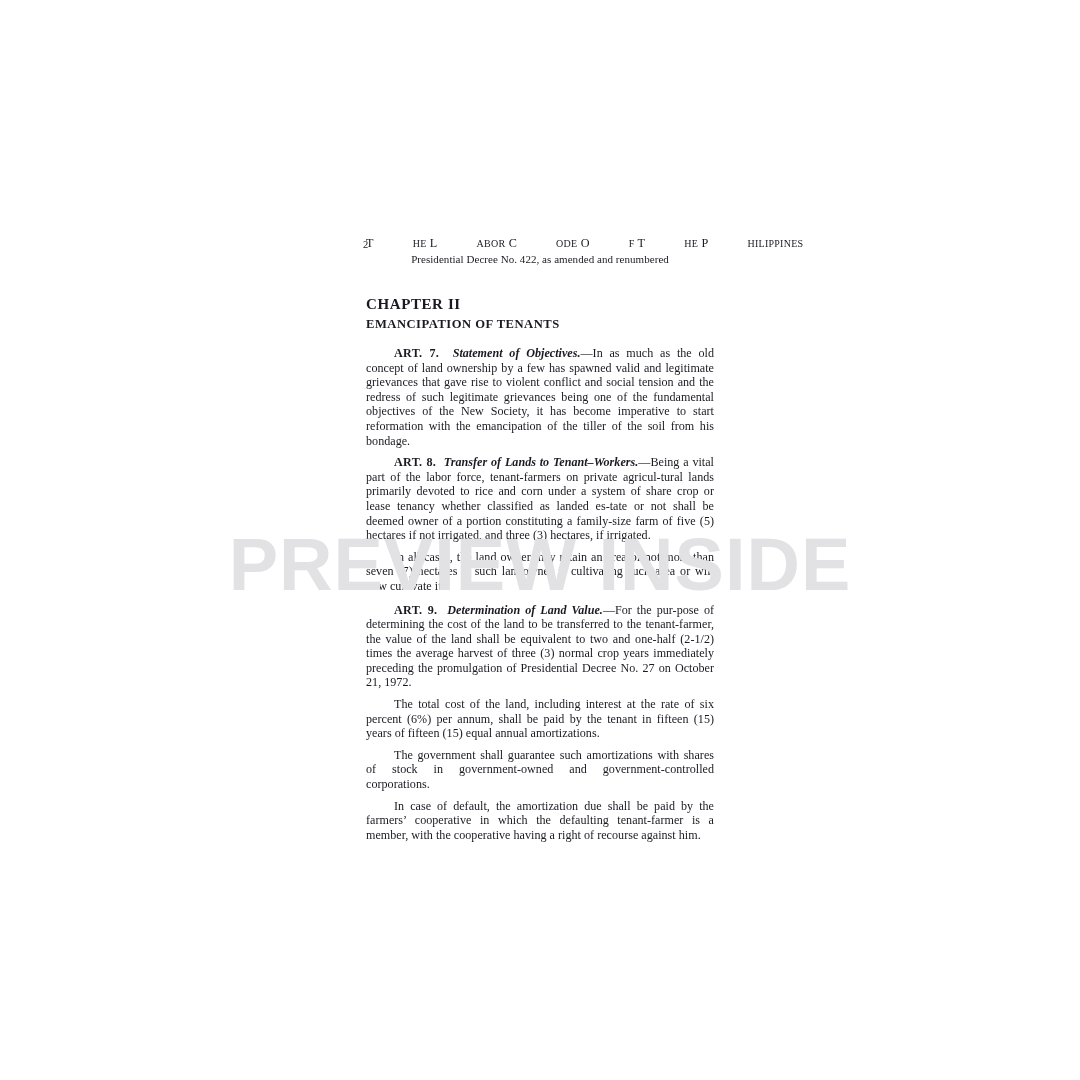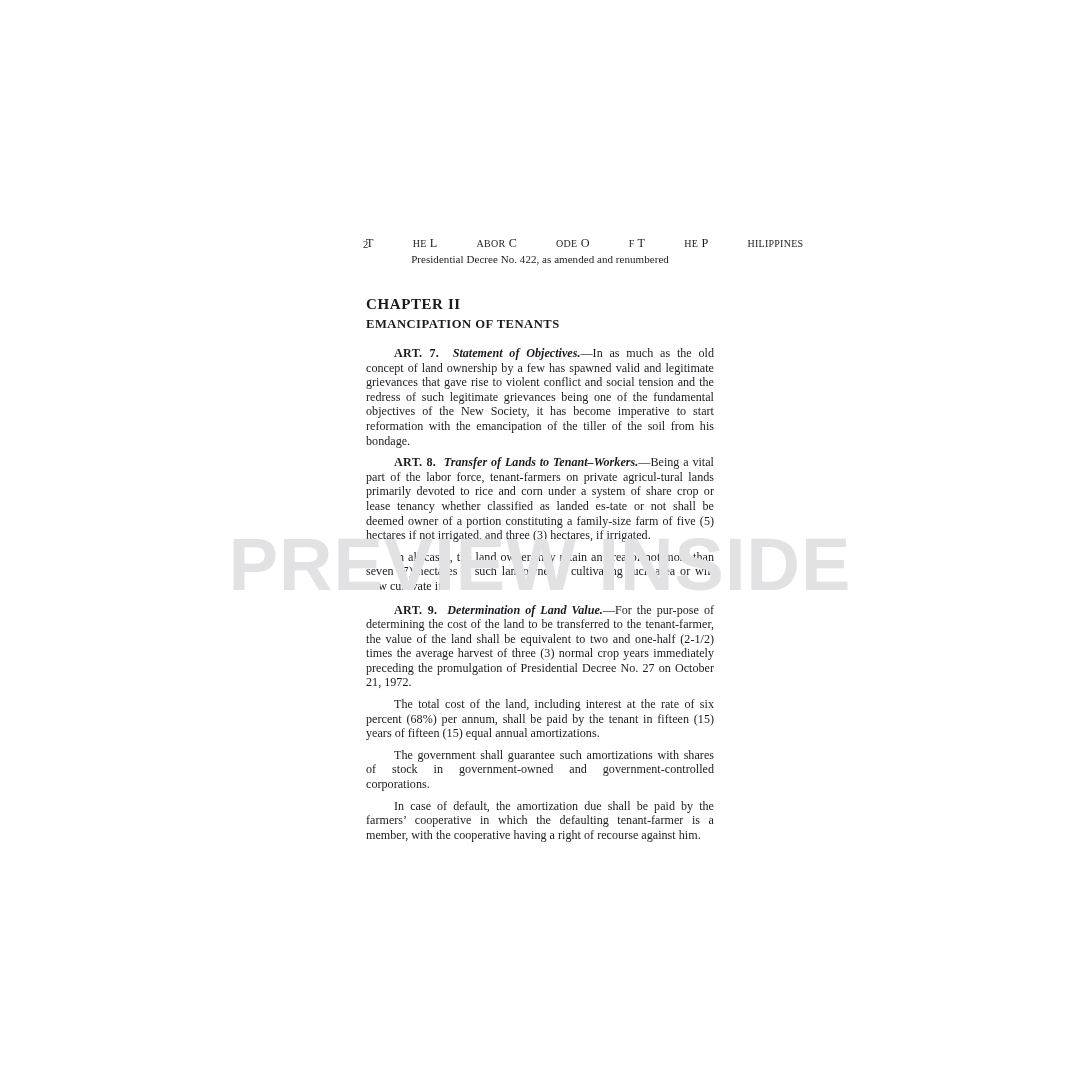--- a/index.html
+++ b/index.html
@@ -148,21 +148,21 @@
     <p class="para indent">
       <span class="artno">ART. 8.</span>&nbsp;&nbsp;<span class="arttitle">Transfer of Lands to Tenant–Workers.</span><span>—Being a vital part of the labor force, tenant-farmers on private agricul-tural lands primarily devoted to rice and corn under a system of share crop or lease tenancy whether classified as landed es-tate or not shall be deemed owner of a portion constituting a family-size farm of five (5) hectares if not irrigated, and three (3) hectares, if irrigated.</span>
     </p>
     <p class="para indent">In all cases, the land owner may retain an area of not more than seven (7) hectares if such landowner is cultivating such area or will now cultivate it.</p>
 
     <div class="spacer-sm"></div>
 
     <p class="para indent">
       <span class="artno">ART. 9.</span>&nbsp;&nbsp;<span class="arttitle">Determination of Land Value.</span><span>—For the pur-pose of determining the cost of the land to be transferred to the tenant-farmer, the value of the land shall be equivalent to two and one-half (2-1/2) times the average harvest of three (3) normal crop years immediately preceding the promulgation of Presidential Decree No. 27 on October 21, 1972.</span>
     </p>
-    <p class="para indent"> The total cost of the land, including interest at the rate of six percent (68%) per annum, shall be paid by the tenant in fifteen (15) years of fifteen (15) equal annual amortizations.</p>
+    <p class="para indent"> The total cost of the land, including interest at the rate of six percent (6%) per annum, shall be paid by the tenant in fifteen (15) years of fifteen (15) equal annual amortizations.</p>
     <p class="para indent">The government shall guarantee such amortizations with shares of stock in government-owned and government-controlled corporations.</p>
     <p class="para indent">In case of default, the amortization due shall be paid by the farmers’ cooperative in which the defaulting tenant-farmer is a member, with the cooperative having a right of recourse against him.</p>
 
   </div>
 
   <div class="watermark">PREVIEW INSIDE</div>
 
 </div>
 
 </body></html>

